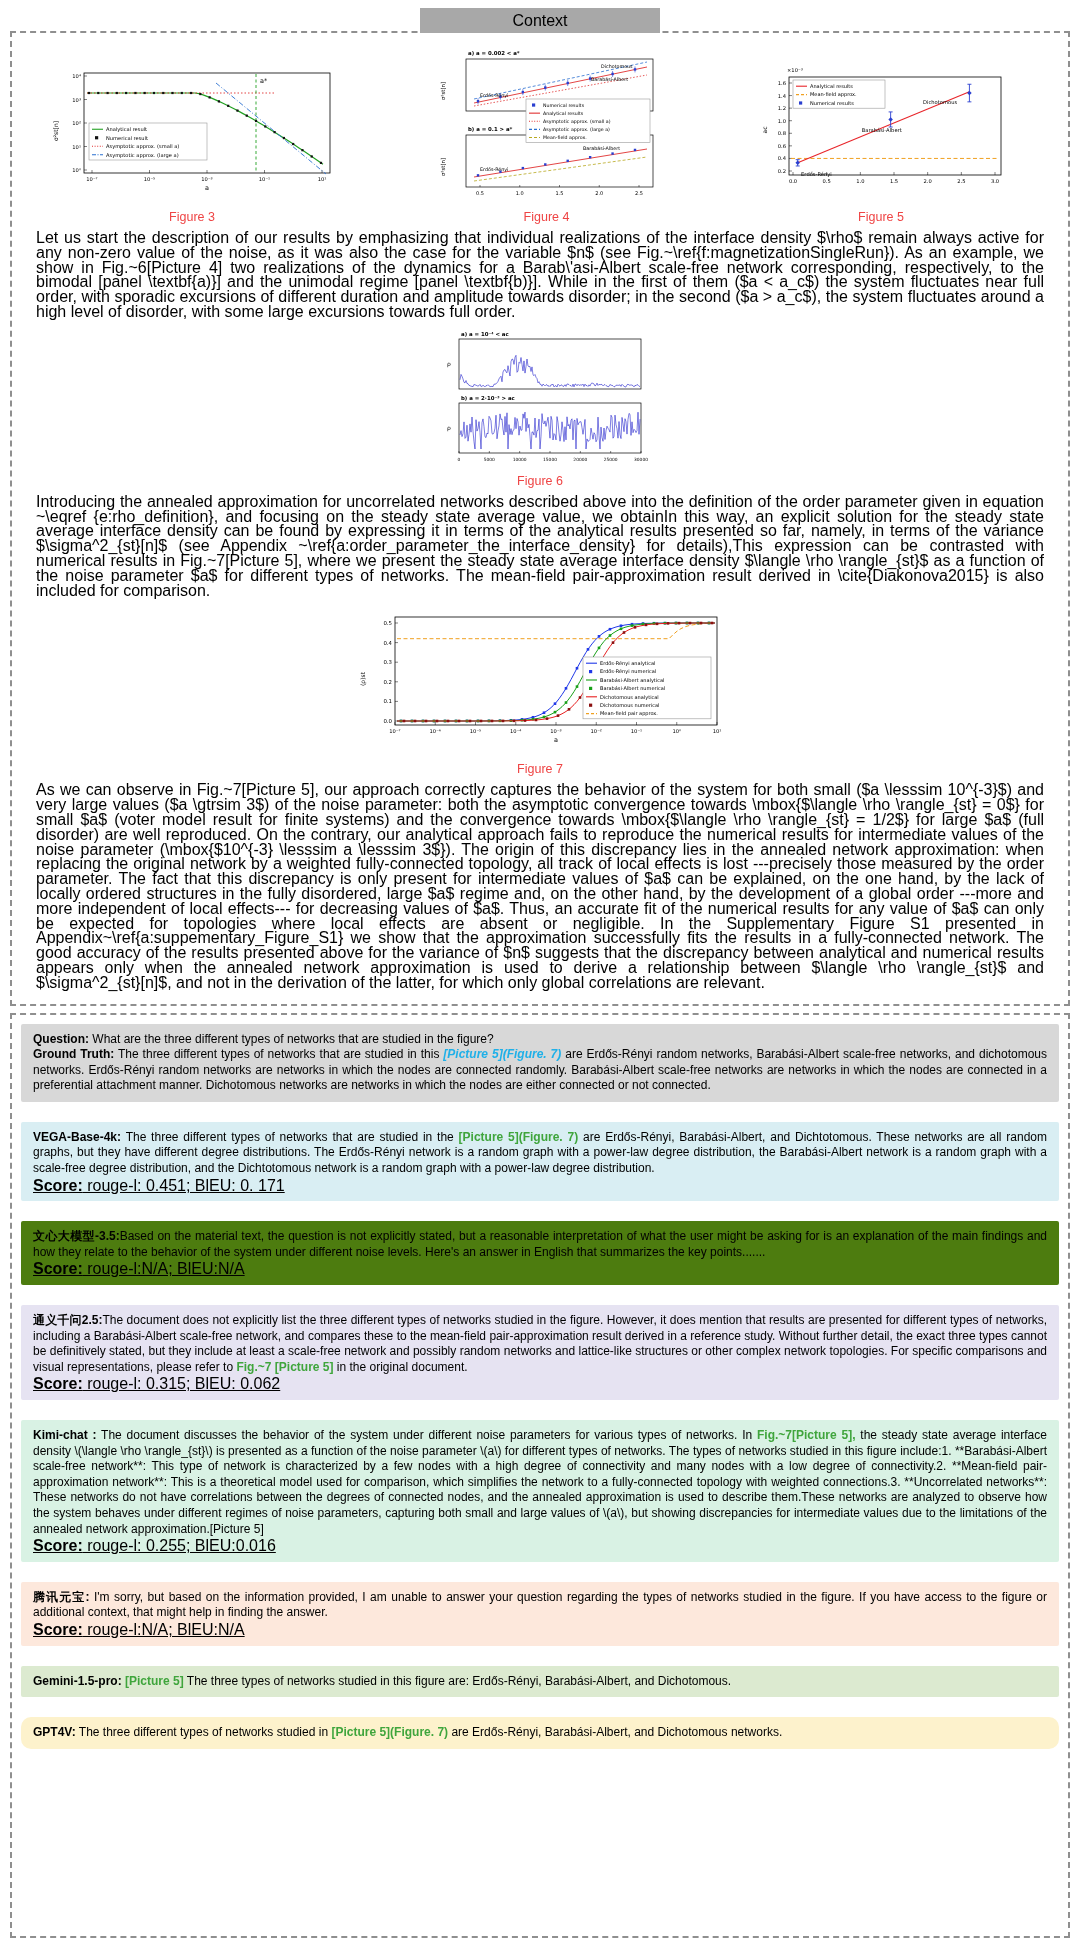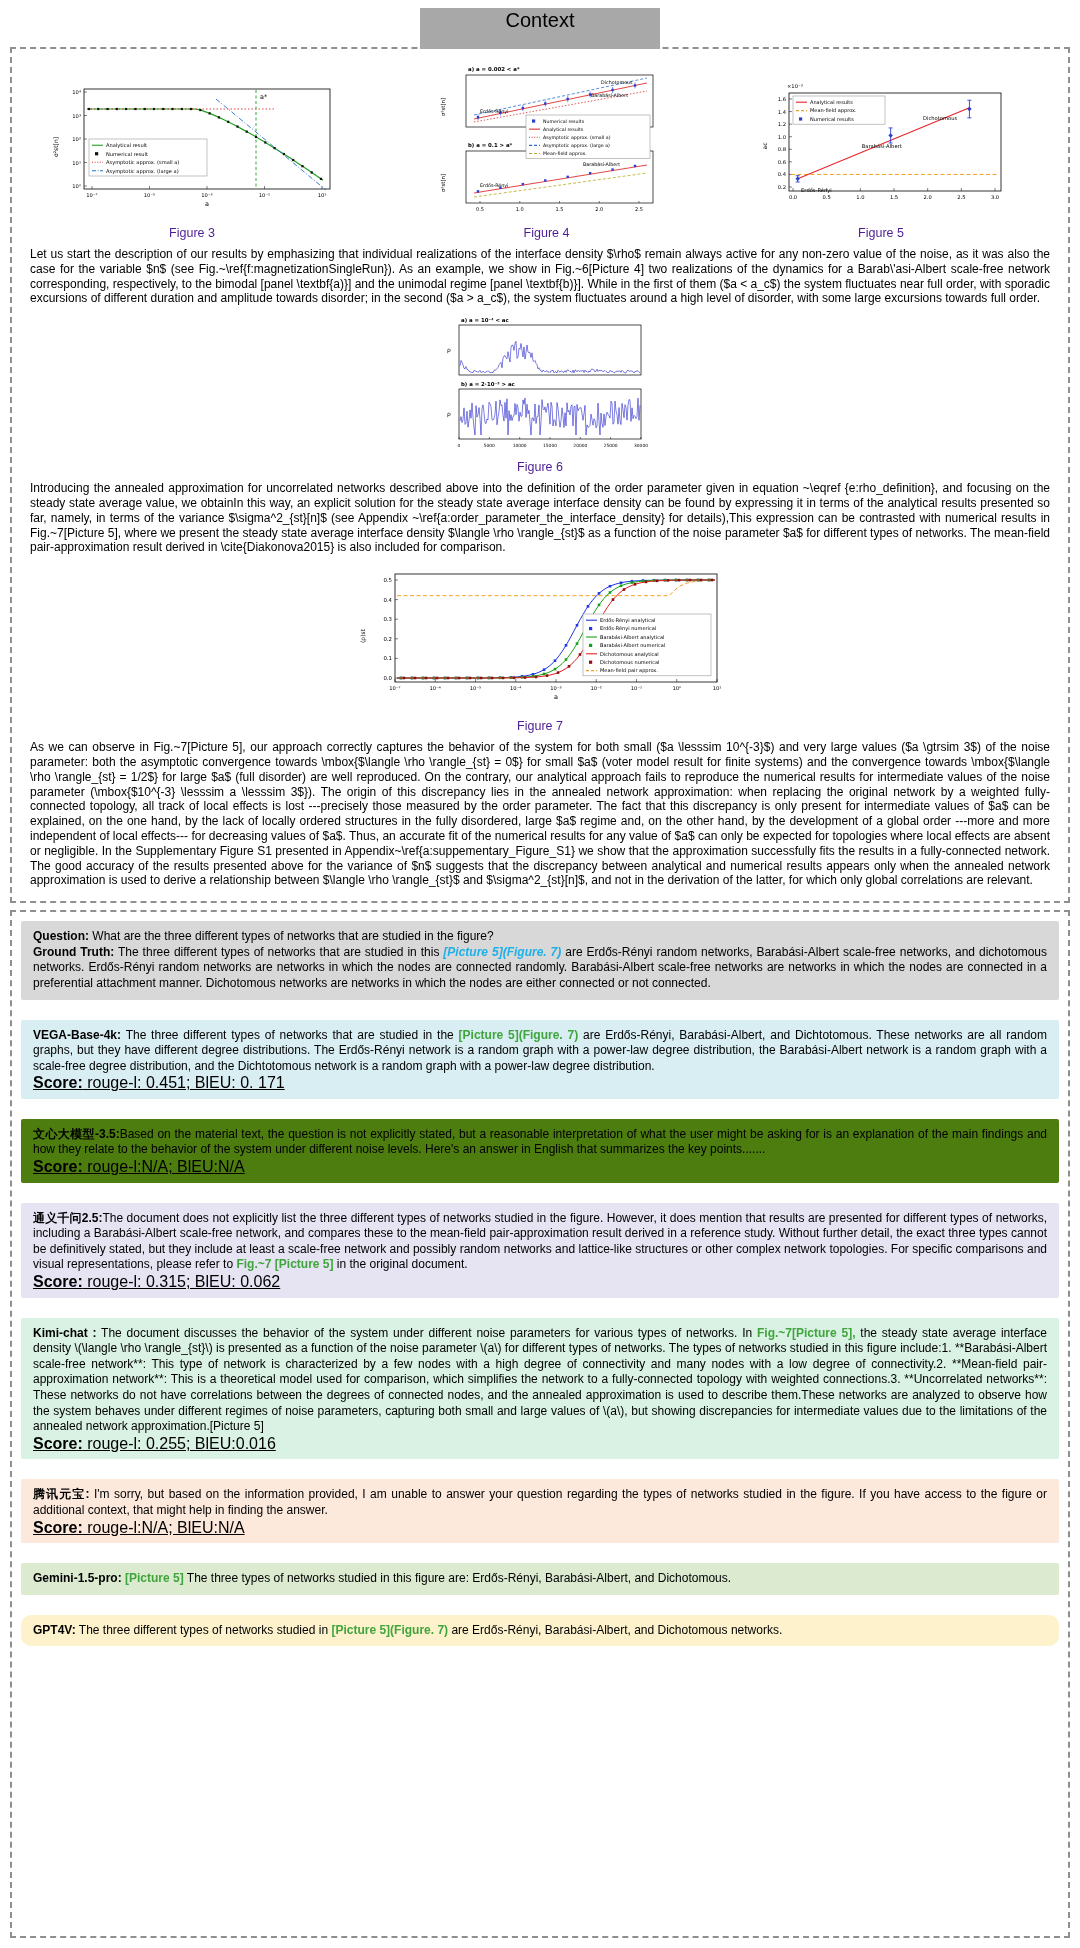--- a/index.html
+++ b/index.html
@@ -1,26 +1,26 @@
 <!DOCTYPE html>
 <html style="--ref_cyan: #1fb0e8; --ref_green: #3fa53c; --title_bg: #a8a8a8; --block_gray: #d8d8d8; --block_blue: #d9eef3; --block_cream: #f2f0dd; --block_lavender: #e6e3f2; --block_mint: #d9f2e4; --block_peach: #fde8dc; --block_green: #dcead0; --block_yellow: #fdf2cc;"><head>
 <meta charset="utf-8">
 <style>
   * { margin:0; padding:0; box-sizing:border-box; }
   html,body { background:#fff; }
   body { width:1080px; font-family:"Liberation Sans","DejaVu Sans",sans-serif; color:#000; }
   .page { width:1080px; height:1948px; padding:8px 10px 10px; display:flex; flex-direction:column; overflow:hidden; }
-  .context-title { width:240px; align-self:center; text-align:center; font-size:20px; line-height:25px; height:41px; position:relative; z-index:2; }
+  .context-title { width:240px; align-self:center; text-align:center; font-size:16px; line-height:25px; height:25px; position:relative; z-index:2; }
   .context-box { border:2px dashed #8f8f8f; margin-top:-2px; padding:10px 16px 6px; }
   .figures-row { display:flex; justify-content:space-between; align-items:flex-end; padding:0 45px 0 18px; margin:2px 0 4px; }
   figure { margin:0; }
   .fig { text-align:center; }
   .fig svg { display:inline-block; background:#fff; }
-  .figcap { font-size:12.5px; margin-top:3px; color:#4c1d95; }
-  .para { font-size:12px; line-height:14.8px; text-align:justify; margin:7px 2px; }
+  .figcap { font-size:12.5px; margin-top:3px; color:#ef4444; }
+  .para { font-size:16px; line-height:14.8px; text-align:justify; margin:7px 8px; }
   .centerfig { margin:3px auto 2px; }
   .qa-box { border:2px dashed #8f8f8f; margin-top:7px; padding:9px; flex:1 1 auto; }
   .qa-block { padding:8px 12px; margin-bottom:20px; border-radius:2px; }
   .qa-block:last-child { margin-bottom:0; }
   .qa-text { font-size:12px; line-height:15.6px; text-align:justify; }
   .qa-score { font-size:16px; line-height:15.6px; margin-top:1px;text-decoration:underline; }
   b { font-weight:bold; }
   .seg-cyan { color:var(--ref_cyan,#1fb0e8); font-weight:bold; font-style:italic; }
   .seg-green { color:var(--ref_green,#3fa53c); font-weight:bold; }
   svg text { font-family:"DejaVu Sans",sans-serif; }

